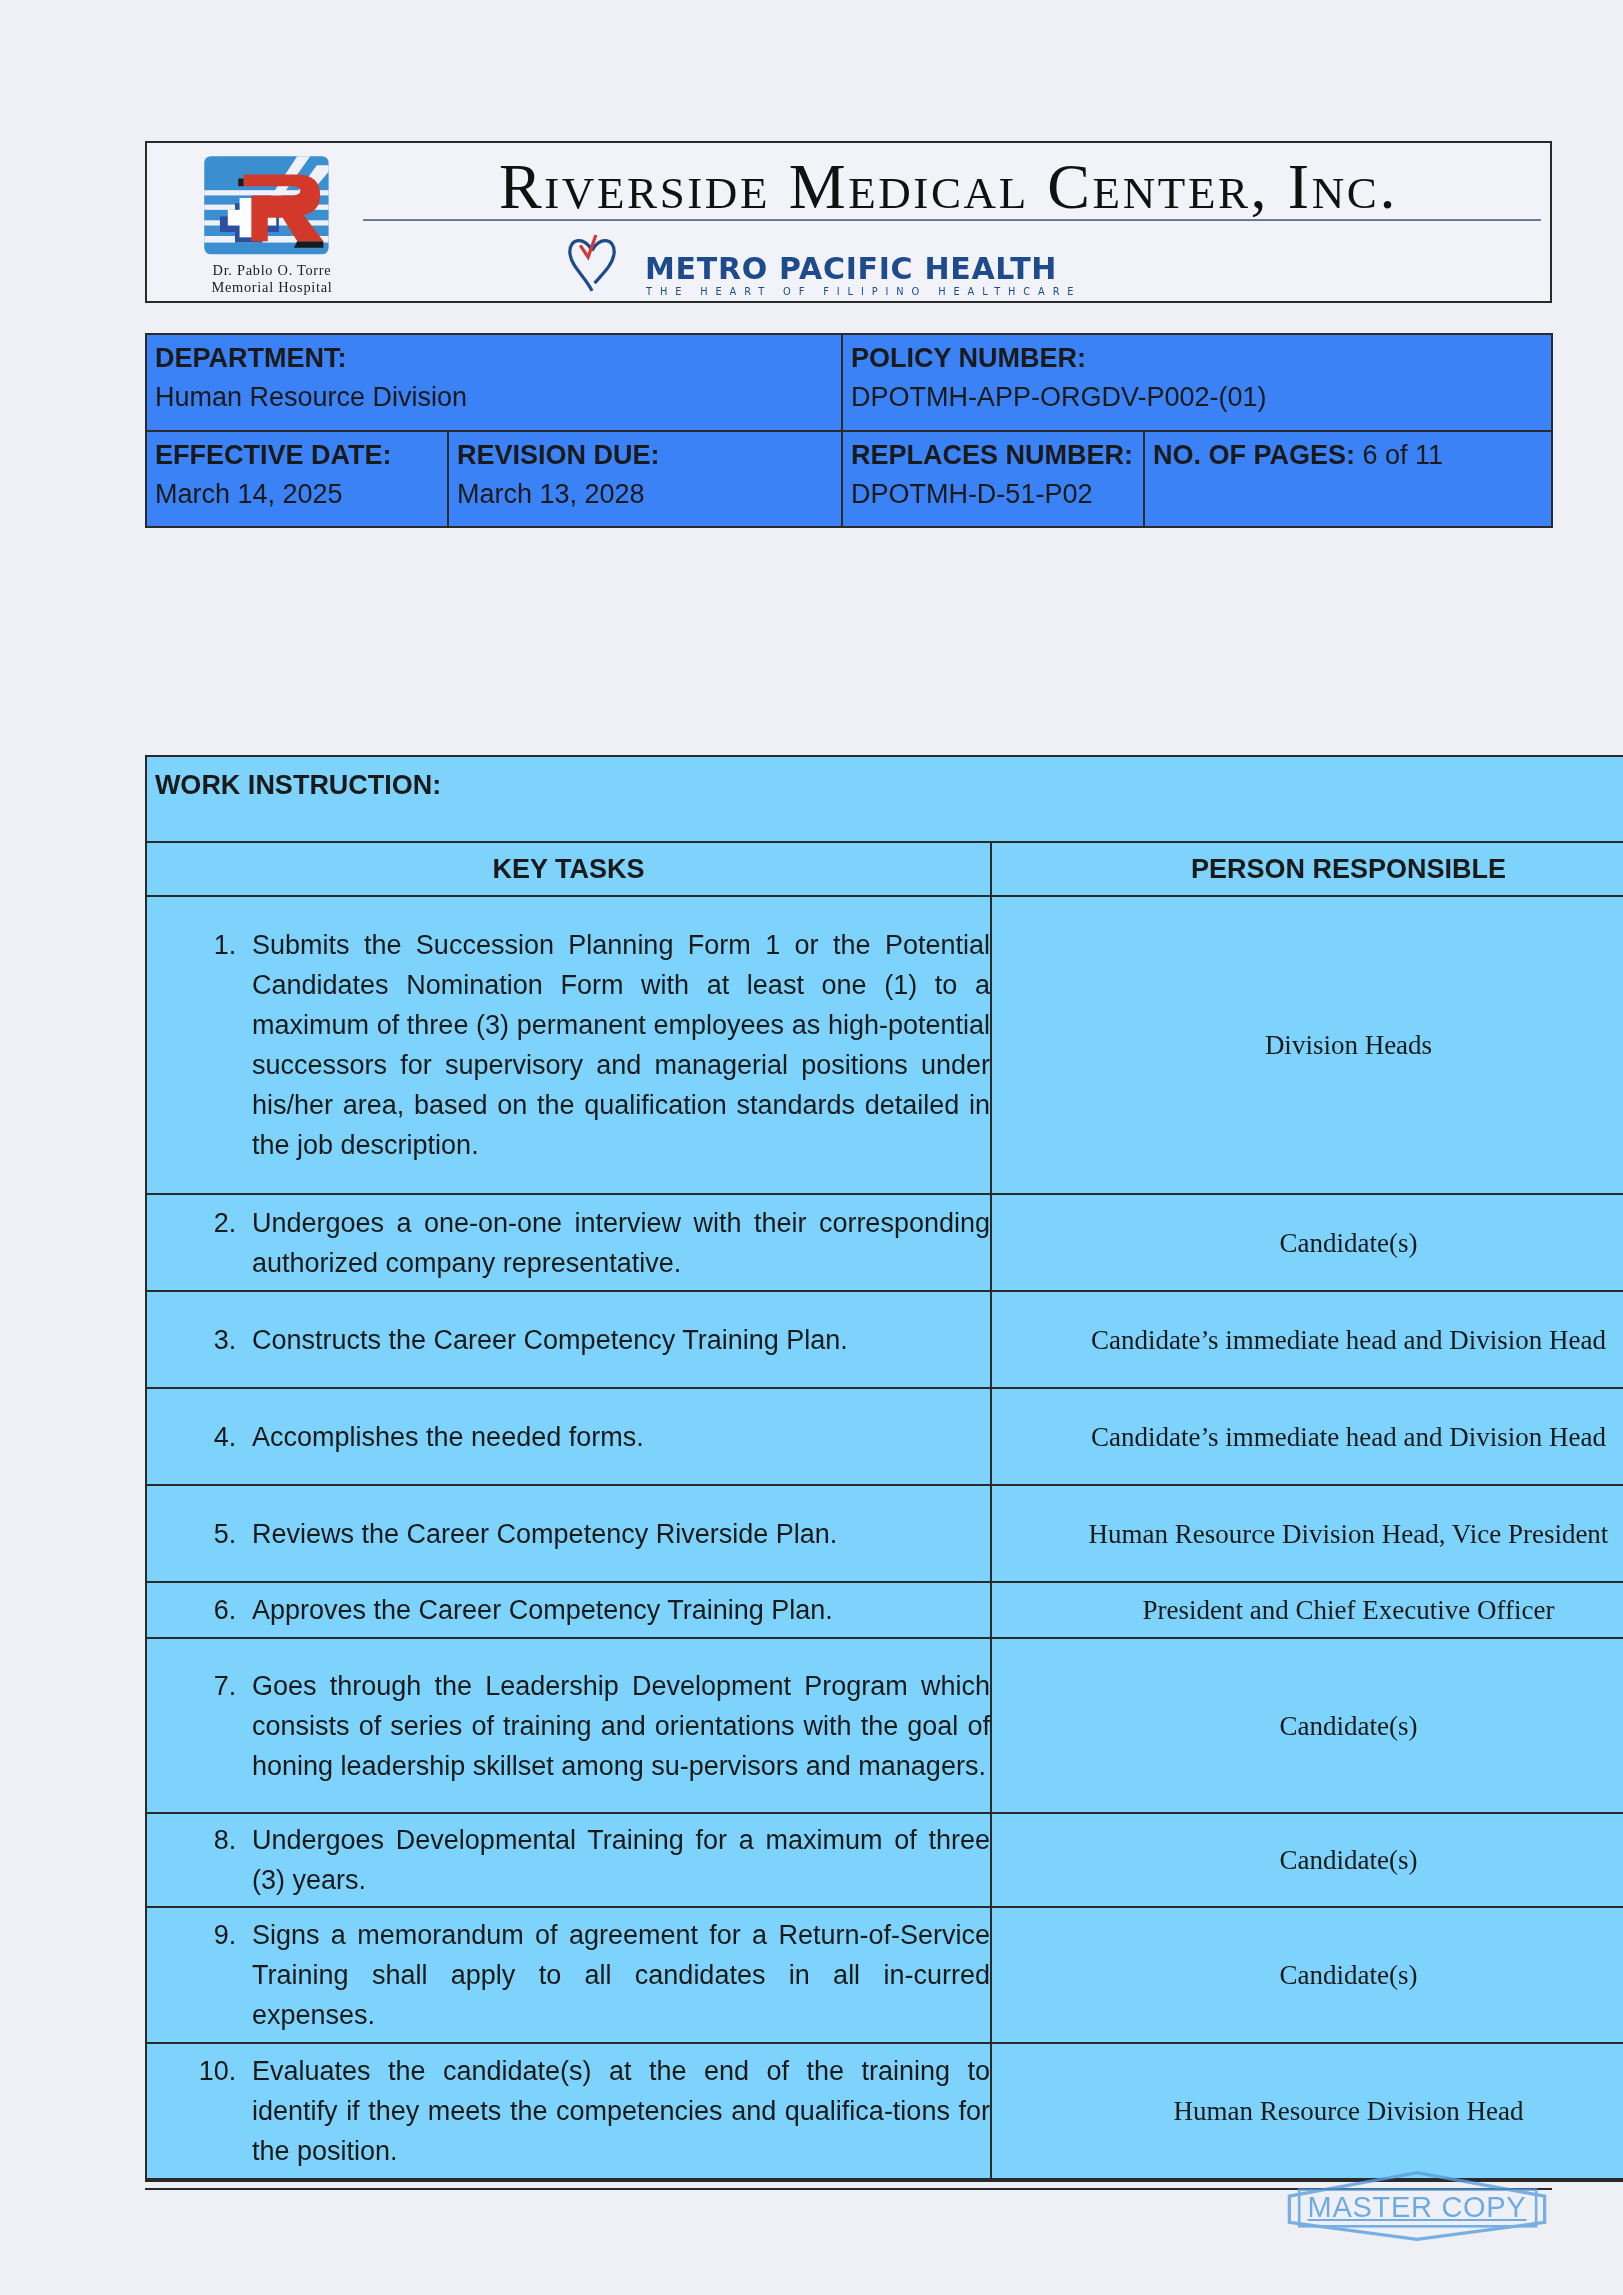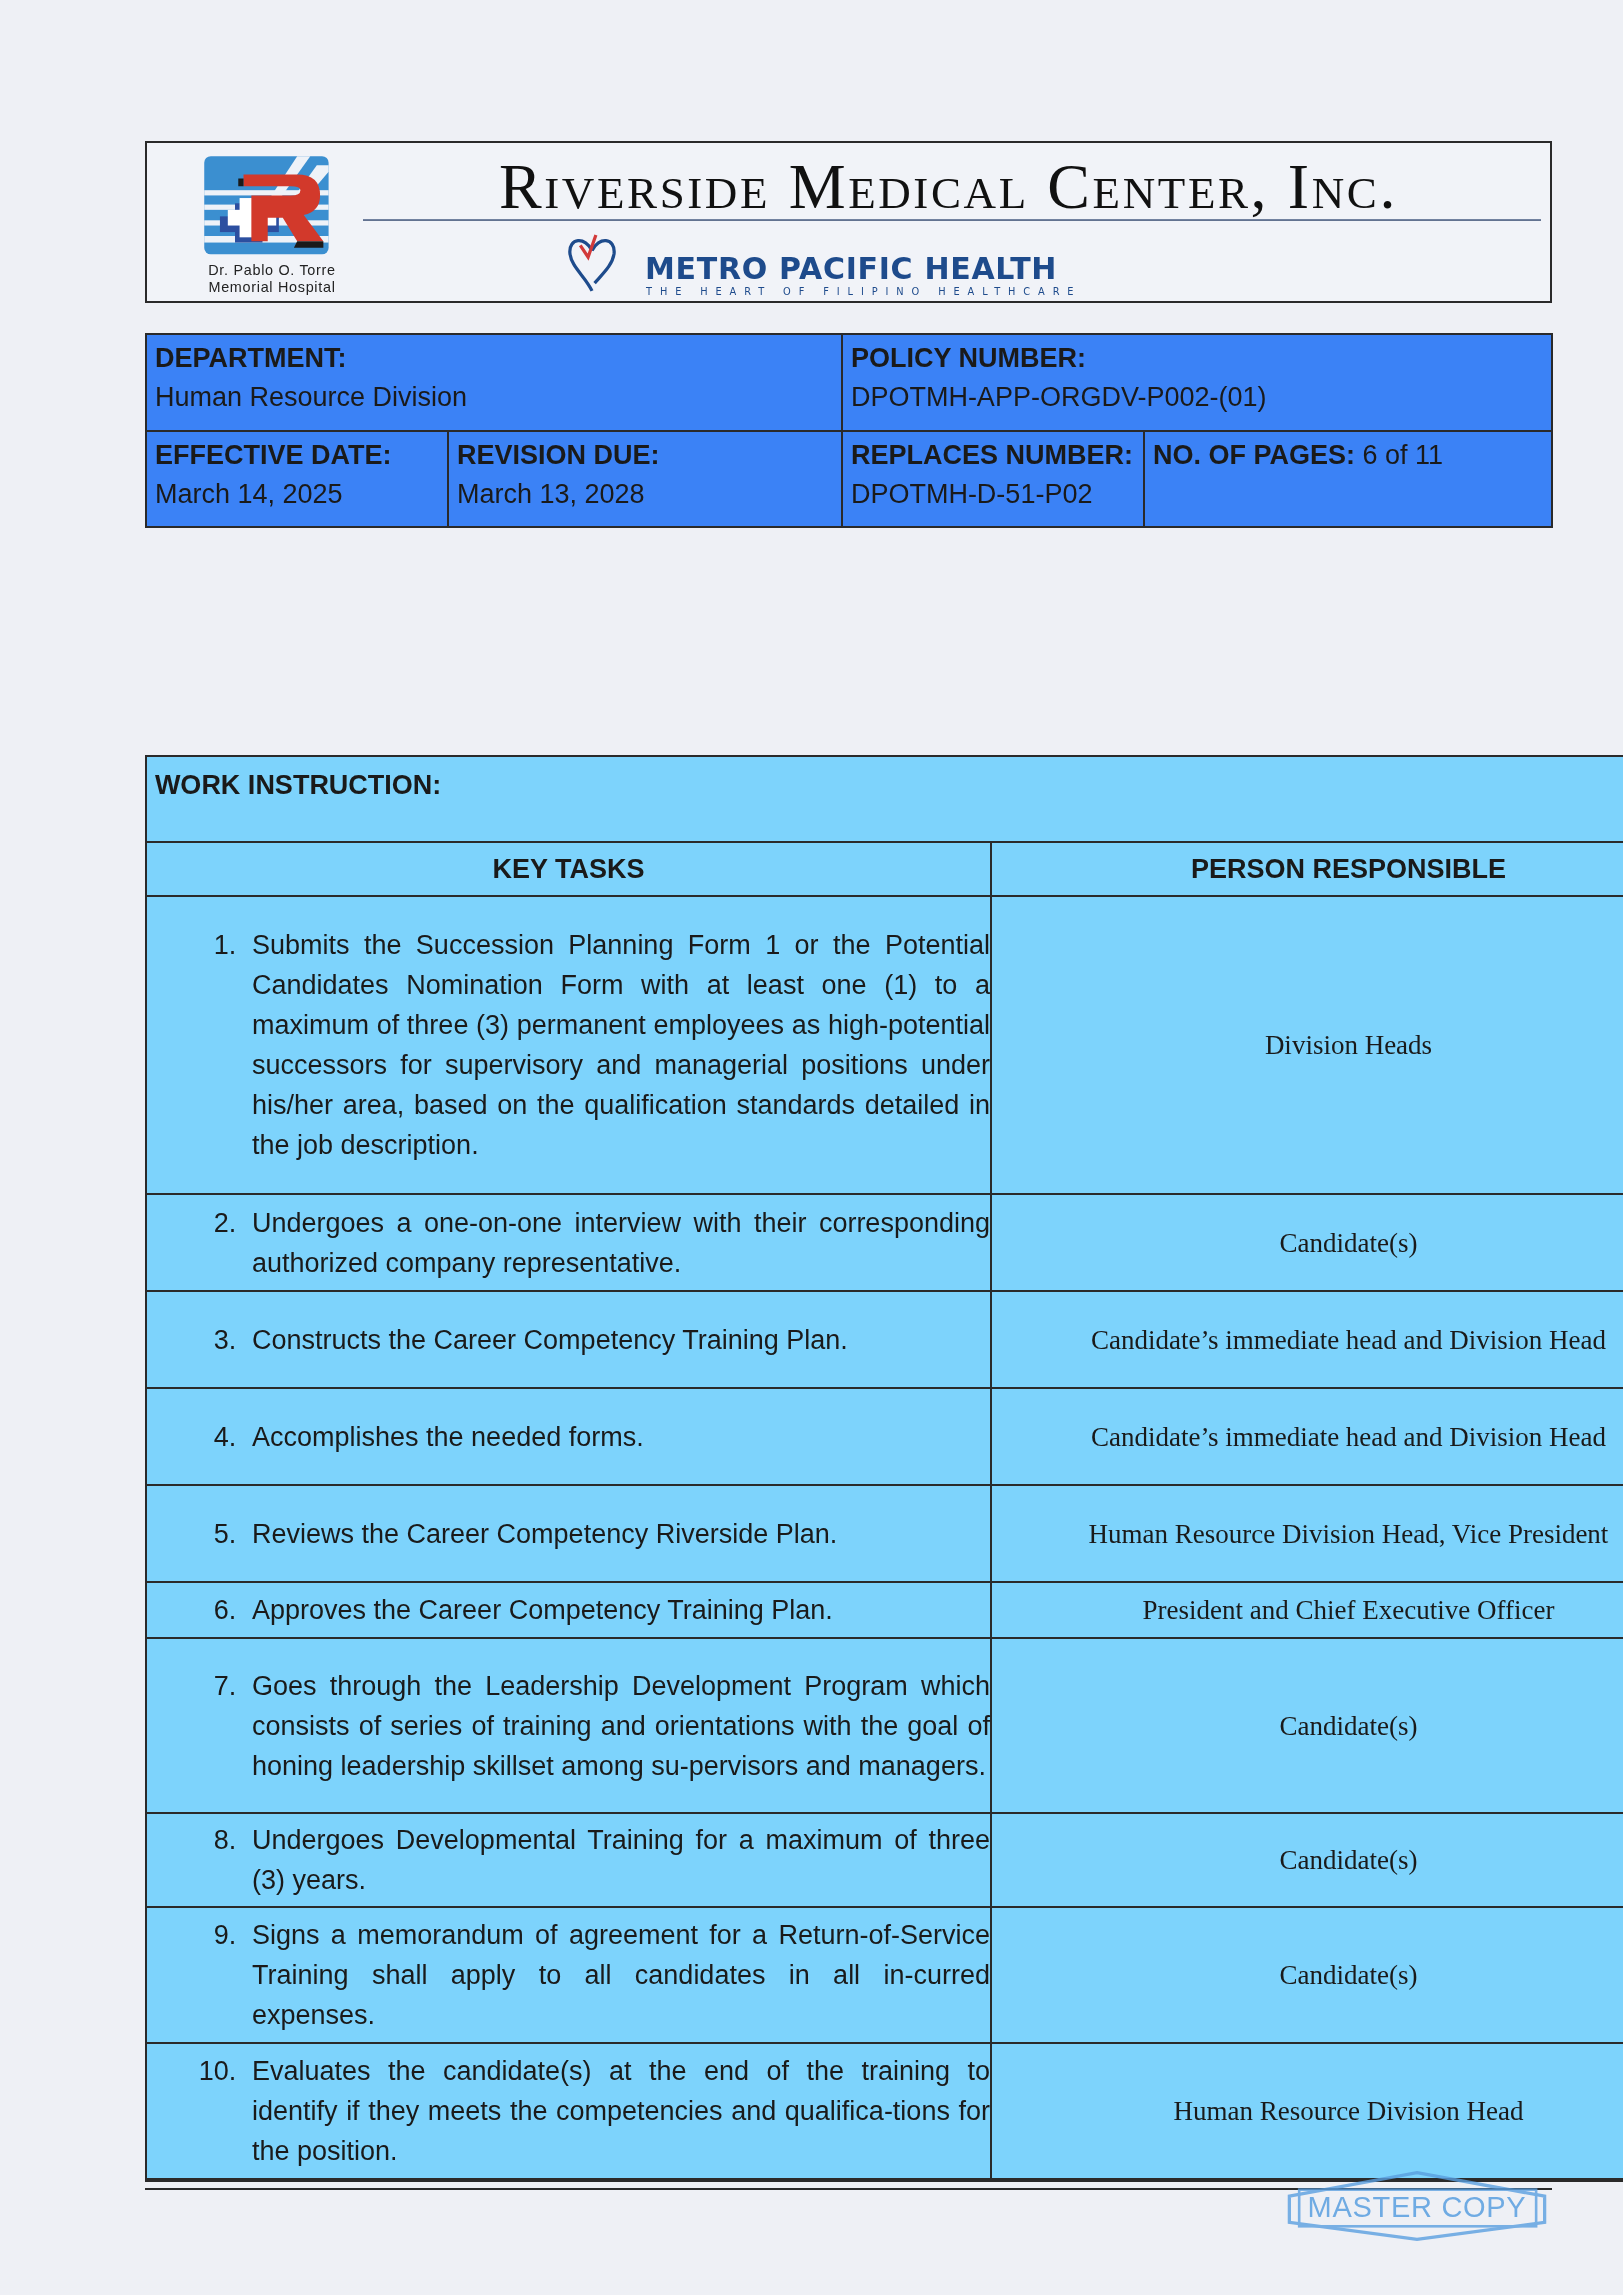--- a/index.html
+++ b/index.html
@@ -14,21 +14,21 @@
   .page { position: absolute; left: 0; top: 0; width: 1623px; height: 2295px; }
 
   
   .header-box {
     position: absolute; left: 145px; top: 141px; width: 1407px; height: 162px;
     border: 2px solid #2a2a2a; box-sizing: border-box; background: #f1f3f8;
   }
   .logo { position: absolute; left: 52px; top: 9.2px; width: 144px; height: 115px; }
   .logo-caption {
     position: absolute; left: 30px; top: 119px; width: 190px;
-    font-family: Liberation Sans, sans-serif; font-size: 14.4px; line-height: 17px;
+    font-family: Liberation Serif, serif; font-size: 14.4px; line-height: 17px;
     text-align: center; letter-spacing: 0.7px; color: #222;
   }
   .org-name {
     position: absolute; left: 209px; top: 7.9px; width: 1185px; text-align: center;
     font-family: "Liberation Serif", "DejaVu Serif", serif; font-size: 64px; letter-spacing: 2.6px;
     font-variant: small-caps; color: #111; white-space: nowrap; line-height: 72px;
   }
   .org-rule {
     position: absolute; left: 216px; top: 76px; width: 1178px; height: 2px;
     background: linear-gradient(#7a8aa8, #5a6a88);
@@ -89,21 +89,21 @@
   td.resp { text-align: center; vertical-align: middle; padding: 2.6px 3.9px; font-family: Liberation Serif, serif; }
   .bottom-rule {
     position: absolute; left: 145px; width: 1407px; height: 2px; background: #2a2a2a;
   }
 
   
   .stamp { position: absolute; left: 1286px; top: 2170px; width: 262px; height: 72px; }
   .stamp-text {
     position: absolute; left: 0; top: 21px; width: 262px; text-align: center;
     font-family: "Liberation Sans", sans-serif; font-size: 29px; color: #5a9fe0;
-    letter-spacing: 0.7px; opacity: 0.85;
+    letter-spacing: 0.7px; opacity: 0.85; text-decoration: underline;
   }
 </style>
 </head>
 <body>
 
 <div class="page">
 
   <div class="header-box">
     <svg class="logo" viewBox="0 0 220 175">
       <rect x="8" y="6" width="190" height="150" rx="10" fill="#3b8fd0"></rect>

